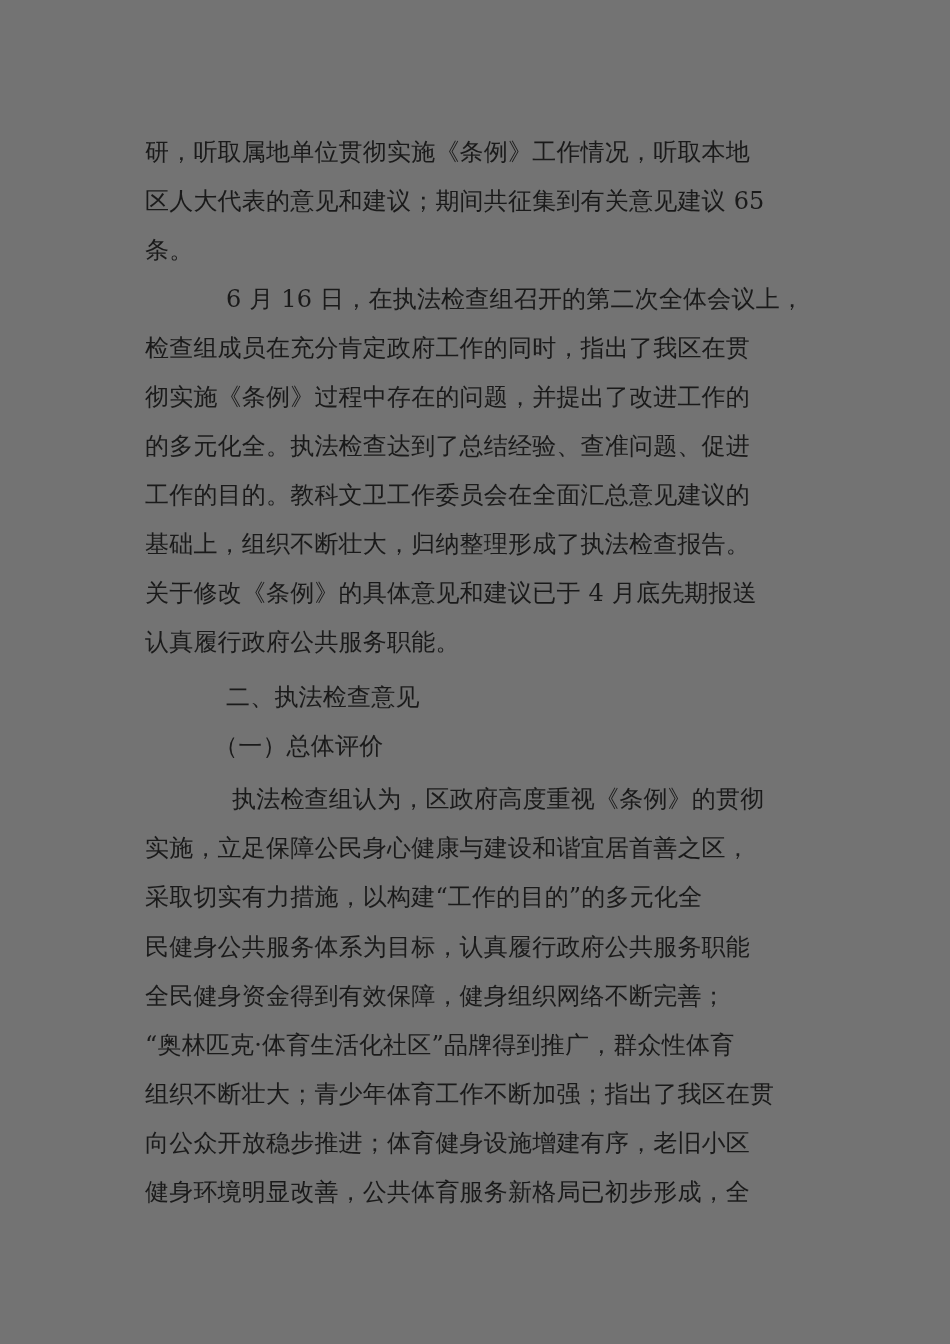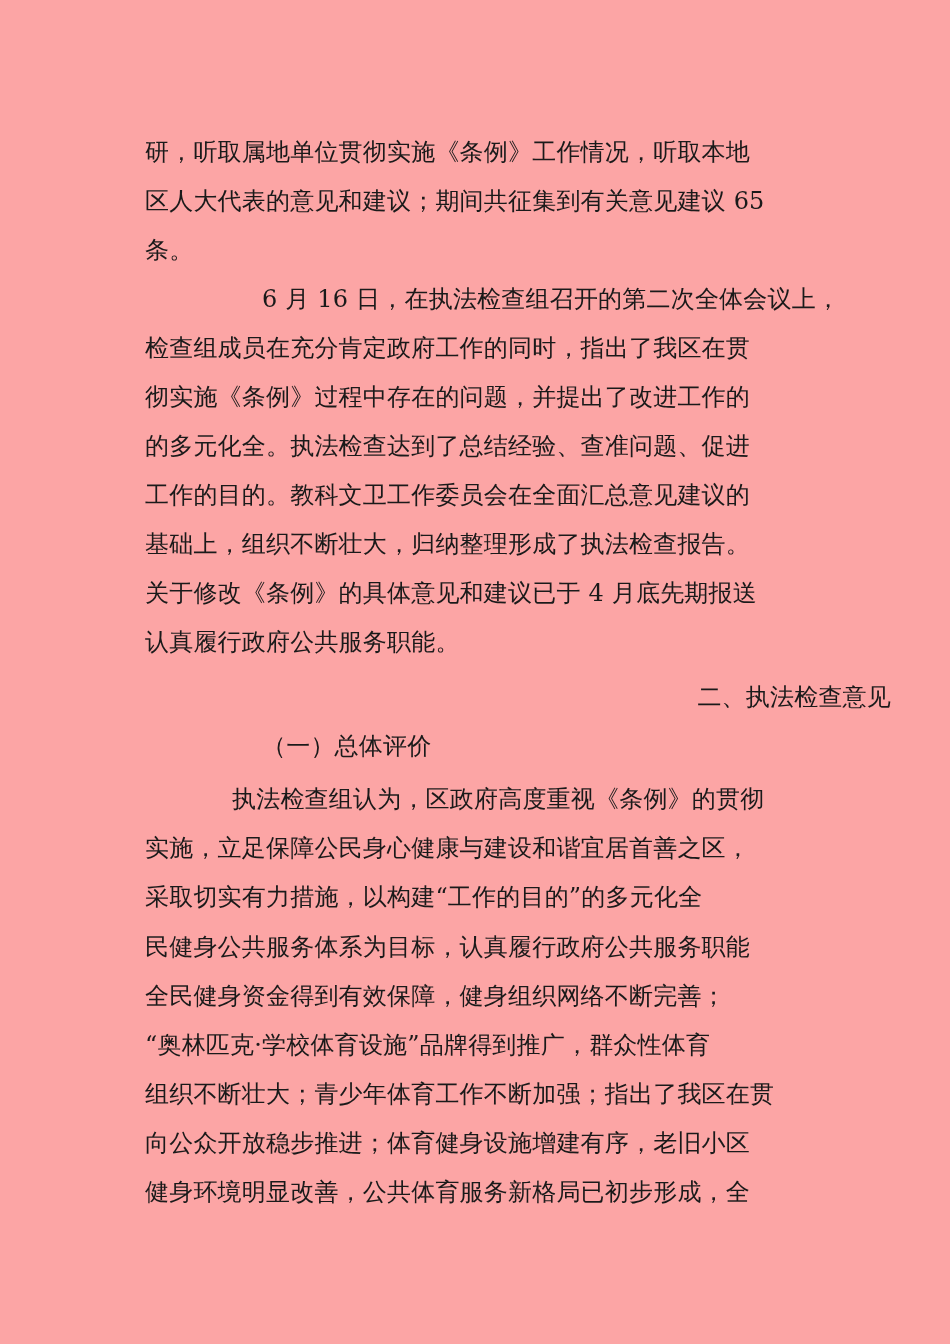--- a/index.html
+++ b/index.html
@@ -14,34 +14,34 @@
       overflow: hidden;
       font-family: "DejaVu Serif", "Liberation Serif", serif;
       color: #1a1a1a;
     }
     .page {
       position: absolute;
       left: 0;
       top: 0;
       width: 950px;
       height: 1344px;
-      background: #fca5a5;
+      background: #737373;
     }
     .line {
       position: absolute;
       left: 145px;
       width: 665px;
       font-size: 24px;
       line-height: 30px;
       white-space: nowrap;
       letter-spacing: 0.2px;
     }
-    .indent-2 { left: 226px; margin-left: 36px; }
-    .indent-heading { left: 226px; text-align: right; }
-    .indent-sub { left: 214px; margin-left: 48px; }
+    .indent-2 { left: 226px; }
+    .indent-heading { left: 226px; }
+    .indent-sub { left: 214px; }
     .indent-para3 { left: 232px; font-family: Liberation Serif, serif; }
   </style>
 </head>
 <body>
 
 <div class="page">
 
   <div>
     <div class="line" style="top:137px">研，听取属地单位贯彻实施《条例》工作情况，听取本地</div>
     <div class="line" style="top:186px">区人大代表的意见和建议；期间共征集到有关意见建议 65</div>
@@ -62,19 +62,19 @@
   <div class="line indent-heading" style="top:682px">二、执法检查意见</div>
 
   <div class="line indent-sub" style="top:731px">（一）总体评价</div>
 
   <div>
     <div class="line indent-para3" style="top:784px">执法检查组认为，区政府高度重视《条例》的贯彻</div>
     <div class="line" style="top:833px">实施，立足保障公民身心健康与建设和谐宜居首善之区，</div>
     <div class="line" style="top:882px">采取切实有力措施，以构建“工作的目的”的多元化全</div>
     <div class="line" style="top:932px">民健身公共服务体系为目标，认真履行政府公共服务职能</div>
     <div class="line" style="top:981px">全民健身资金得到有效保障，健身组织网络不断完善；</div>
-    <div class="line" style="top:1030px">“奥林匹克·学校体育设施”品牌得到推广，群众性体育</div>
+    <div class="line" style="top:1030px">“奥林匹克·体育生活化社区”品牌得到推广，群众性体育</div>
     <div class="line" style="top:1079px">组织不断壮大；青少年体育工作不断加强；指出了我区在贯</div>
     <div class="line" style="top:1128px">向公众开放稳步推进；体育健身设施增建有序，老旧小区</div>
     <div class="line" style="top:1177px">健身环境明显改善，公共体育服务新格局已初步形成，全</div>
   </div>
 
 </div>
 
 </body></html>

